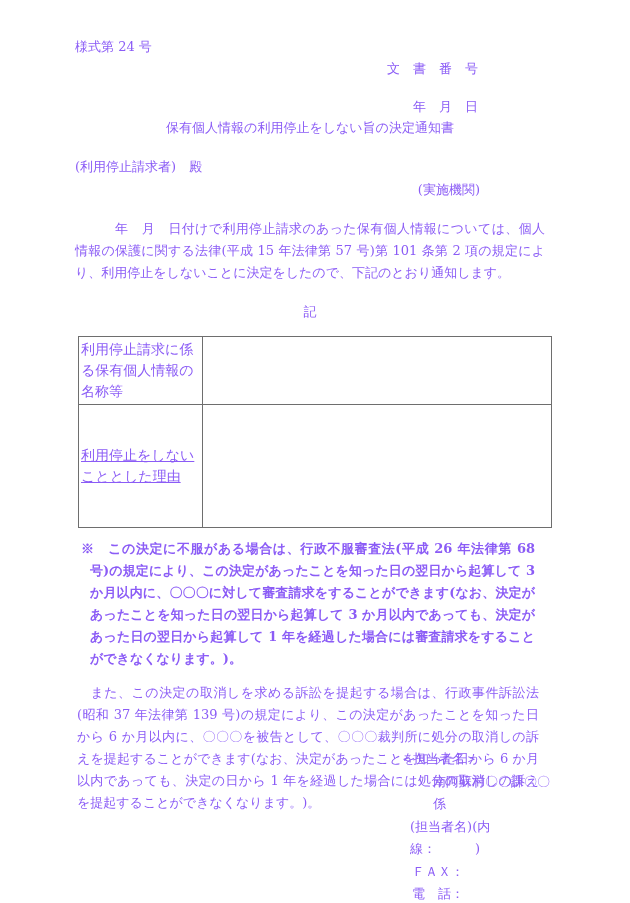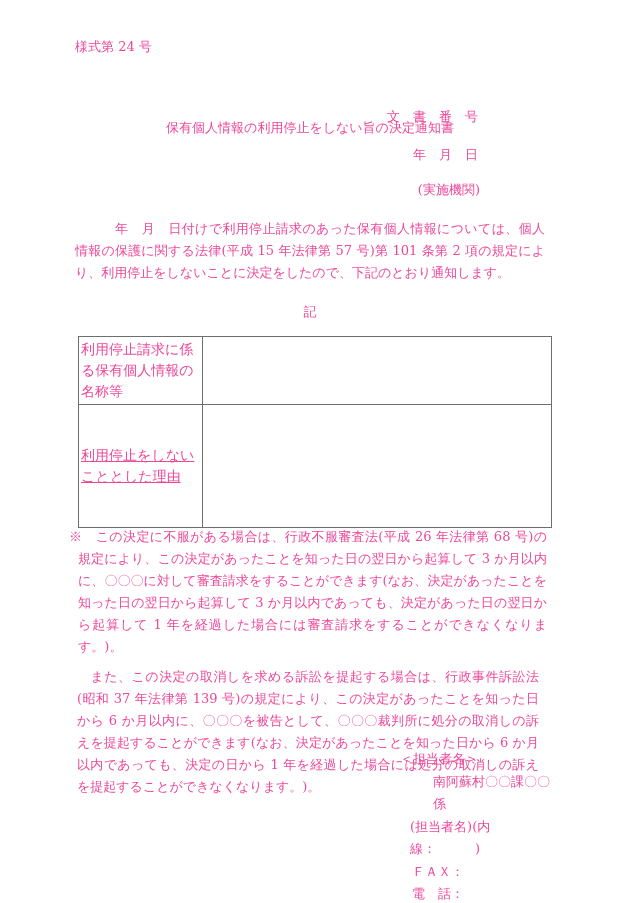--- a/index.html
+++ b/index.html
@@ -1,25 +1,25 @@
 <!DOCTYPE html>
 <html><head>
 <meta charset="utf-8">
 <style>
   html,body { margin:0; padding:0; }
   .page {
     position:relative;
     width:560px; height:903px;
     background:#ffffff;
-    color:#ec4899;
+    color:#8b5cf6;
     font-family:"DejaVu Serif","Liberation Serif",serif;
     font-size:13px;
   }
   .abs { position:absolute; }
-  .right { text-align:right;margin-top:48px; }
+  .right { text-align:right; }
   .para {
     text-align:justify;
     line-height:22px;
   }
   .form-number   { left:75px;  top:38px; }
   .doc-number    { right:82px; top:60px; }
   .date-line     { right:82px; top:98px; }
   .doc-title     { left:75px;  top:119px; width:470px; text-align:center; }
   .addressee     { left:75px;  top:158px; }
   .agency        { right:80px; top:181px; }
@@ -40,39 +40,40 @@
     width:120px;
     font-size:14px;
     line-height:21px;
     padding:2px 1px 2px 2px;
   }
   td.val { width:346px; }
   tr.r1 { height:63px; }
   tr.r2 { height:123px;text-decoration:underline; }
 
   .notes { left:69px; top:526px; width:478px; }
-  .note1 { padding-left:9px; text-indent:-9px; margin:0; }
+  .note1 { padding-left:9px; text-indent:-9px; margin:12px;font-weight:bold; }
   .note2 { margin:8px; }
 
   .contact { left:400px; top:748px; line-height:22.5px; }
   .contact .dept   { margin-left:33px; }
   .contact .person { margin-left:10px; }
   .contact .line   { margin-left:12px; }
 </style>
 </head>
 <body>
 
 <div class="page">
 
   <div class="abs form-number">様式第 24 号</div>
   <div class="abs doc-number right">文　書　番　号</div>
   <div class="abs date-line right">年　月　日</div>
 
   <div class="abs doc-title">保有個人情報の利用停止をしない旨の決定通知書</div>
 
+  <div class="abs addressee">(利用停止請求者)　殿</div>
   <div class="abs agency">(実施機関)</div>
 
   <div class="abs body-par para">　　　年　月　日付けで利用停止請求のあった保有個人情報については、個人情報の保護に関する法律(平成 15 年法律第 57 号)第 101 条第 2 項の規定により、利用停止をしないことに決定をしたので、下記のとおり通知します。</div>
 
   <div class="abs ki-heading">記</div>
 
   <table class="decision">
     <tbody>
       <tr class="r1">
         <td class="lbl">利用停止請求に係る保有個人情報の名称等</td>

